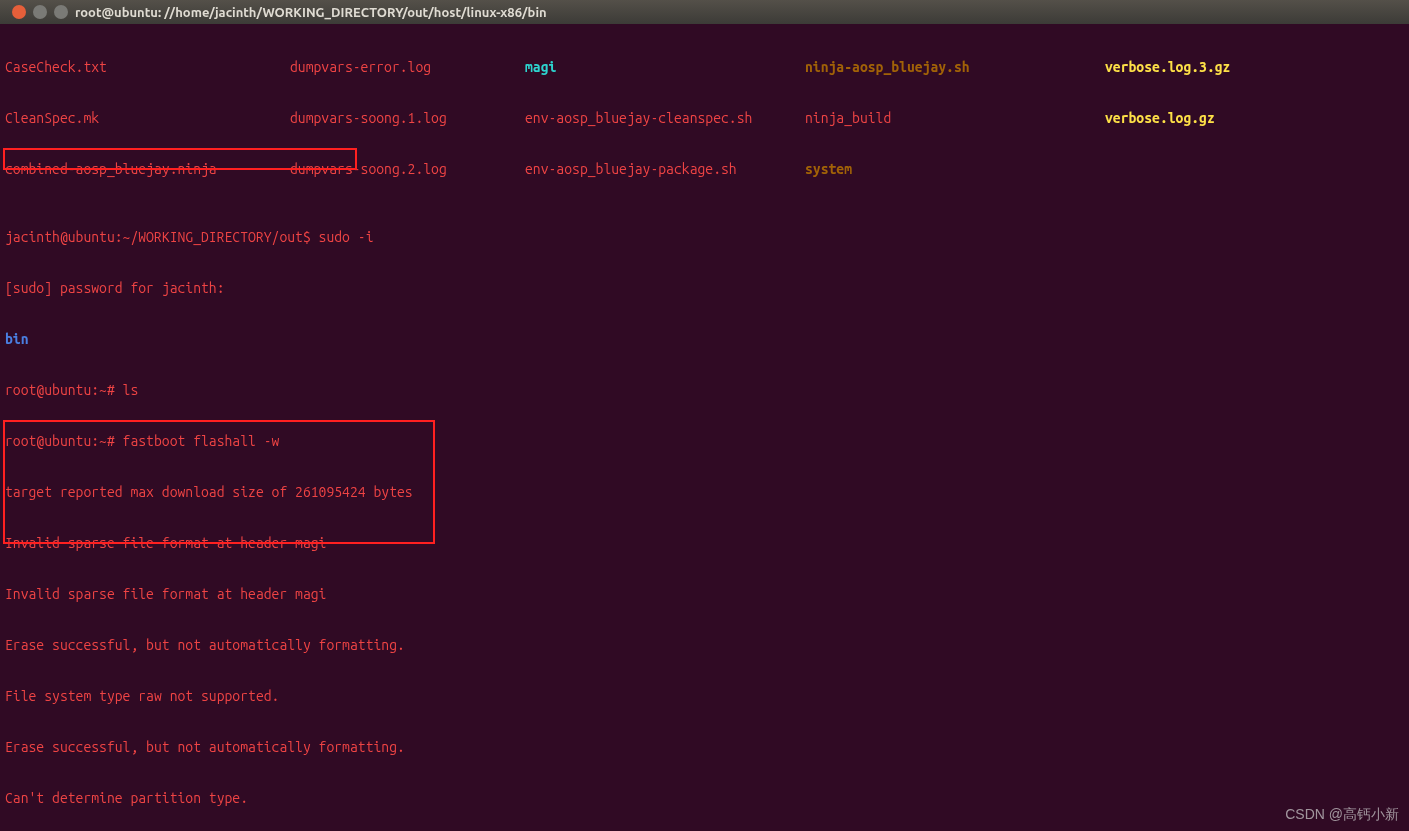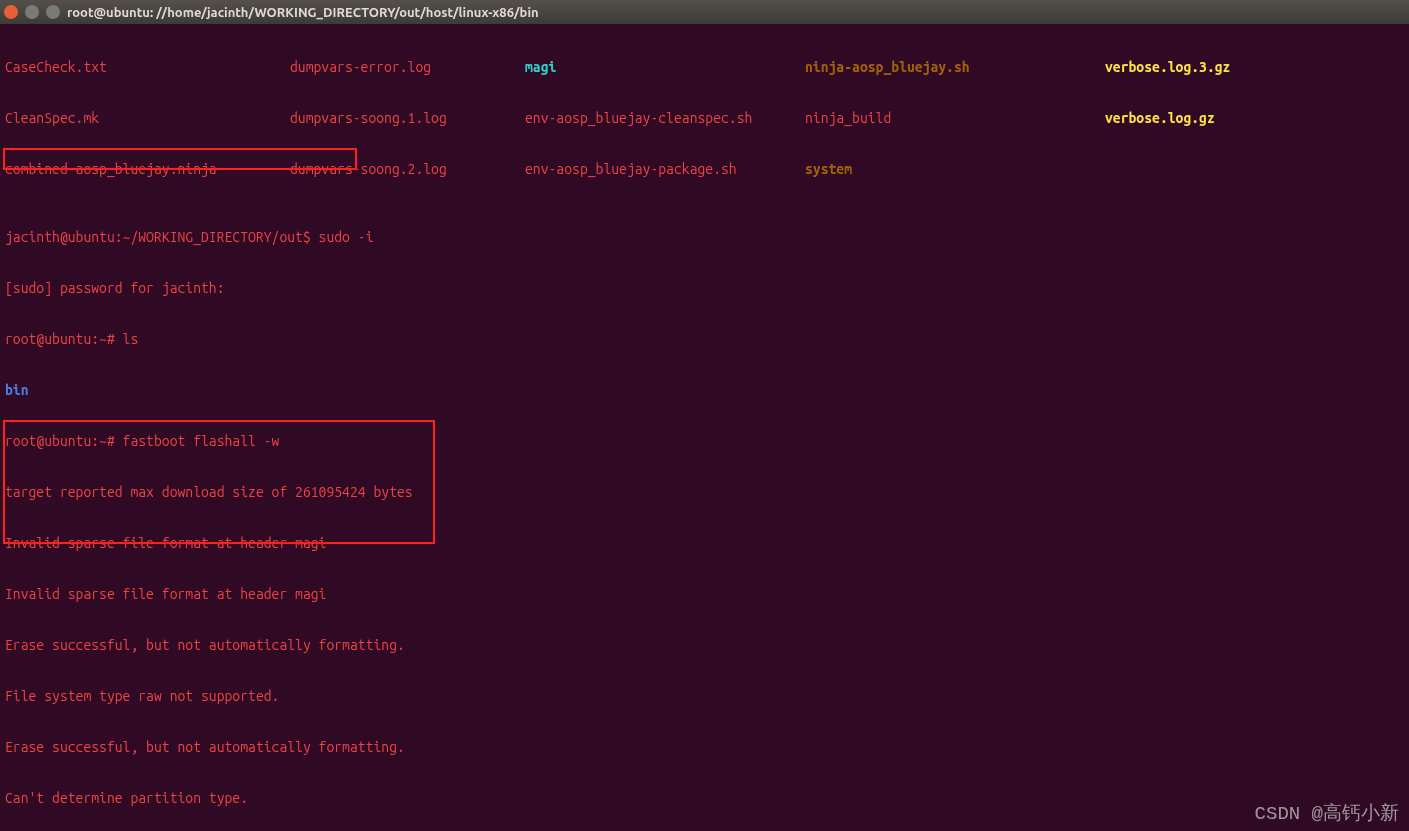--- a/index.html
+++ b/index.html
@@ -1,52 +1,52 @@
 <!DOCTYPE html>
 <html><head>
 <meta charset="utf-8">
 <style>
   html,body{margin:0;padding:0;background:#300a24;color:#eeeeec;font-family:"Ubuntu Mono","DejaVu Sans Mono",monospace;font-size:14px;line-height:17px;width:1409px;height:831px;overflow:hidden}
-  .titlebar{background:linear-gradient(#545049,#3c3b37);height:24px;display:flex;align-items:center;padding:0 4px;color:#dfdbd2;font-family:Ubuntu,sans-serif;font-size:13px;font-weight:bold}
+  .titlebar{background:linear-gradient(#545049,#3c3b37);height:24px;display:flex;align-items:center;padding:0 12px;color:#dfdbd2;font-family:Ubuntu,sans-serif;font-size:13px;font-weight:bold}
   .win-btn{width:14px;height:14px;border-radius:50%;margin-right:7px;display:inline-block}
   .close{background:#e55f3a}
   .min{background:#7a7a76}
   .max{background:#7a7a76}
   .term{padding:1px 5px;white-space:pre;position:relative}
   .ln{display:block;min-height:17px}
   .green{color:#a16207;font-weight:bold}
   .blue{color:#4a7fe2;font-weight:bold}
   .cyan{color:#2dd4cf;font-weight:bold}
   .red{color:#fde047;font-weight:bold}
   .dim{color:#ef4444}
   .col{display:inline-block}
   .c1{width:285px}.c2{width:235px}.c3{width:280px}.c4{width:300px}.c5{width:260px}
   .box1{position:absolute;border:2px solid #ff2020;left:3px;top:124px;width:350px;height:18px;pointer-events:none}
   .box2{position:absolute;border:2px solid #ff2020;left:3px;top:396px;width:428px;height:120px;pointer-events:none}
-  .watermark{position:absolute;right:10px;bottom:8px;color:#d0d0d0;font-family:Liberation Mono, monospace;font-size:19px;opacity:.7}
+  .watermark{position:absolute;right:10px;bottom:8px;color:#d0d0d0;font-family:Liberation Sans, sans-serif;font-size:14px;opacity:.7}
 </style>
 </head>
 <body>
 
 <div class="titlebar">
   <span class="win-btn close"></span>
   <span class="win-btn min"></span>
   <span class="win-btn max"></span>
   <span>root@ubuntu: //home/jacinth/WORKING_DIRECTORY/out/host/linux-x86/bin</span>
 </div>
 
 <div class="term">
   <span class="ln"><span class="col c1 dim">CaseCheck.txt</span><span class="col c2 dim">dumpvars-error.log</span><span class="col c3 cyan">magi</span><span class="col c4 green">ninja-aosp_bluejay.sh</span><span class="col c5 red">verbose.log.3.gz</span></span>
   <span class="ln"><span class="col c1 dim">CleanSpec.mk</span><span class="col c2 dim">dumpvars-soong.1.log</span><span class="col c3 dim">env-aosp_bluejay-cleanspec.sh</span><span class="col c4 dim">ninja_build</span><span class="col c5 red">verbose.log.gz</span></span>
   <span class="ln"><span class="col c1 dim">combined-aosp_bluejay.ninja</span><span class="col c2 dim">dumpvars-soong.2.log</span><span class="col c3 dim">env-aosp_bluejay-package.sh</span><span class="col c4 green">system</span><span class="col c5"></span></span>
 
   <span class="ln dim">jacinth@ubuntu:~/WORKING_DIRECTORY/out$ sudo -i</span>
   <span class="ln dim">[sudo] password for jacinth: </span>
+  <span class="ln blue">bin</span>
   <span class="ln dim">root@ubuntu:~# ls</span>
-  <span class="ln blue">bin</span>
   <span class="ln dim">root@ubuntu:~# fastboot flashall -w</span>
   <span class="ln dim">target reported max download size of 261095424 bytes</span>
   <span class="ln dim">Invalid sparse file format at header magi</span>
   <span class="ln dim">Invalid sparse file format at header magi</span>
   <span class="ln dim">Erase successful, but not automatically formatting.</span>
   <span class="ln dim">File system type raw not supported.</span>
   <span class="ln dim">Erase successful, but not automatically formatting.</span>
   <span class="ln dim">Can't determine partition type.</span>
   
   

